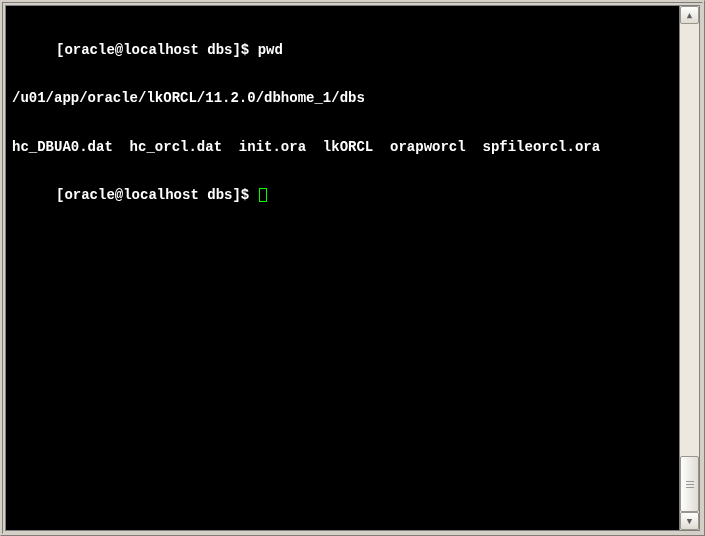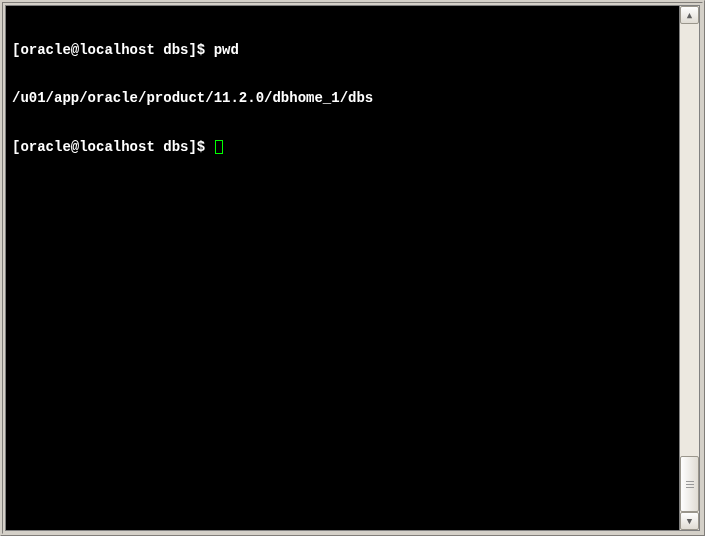--- a/index.html
+++ b/index.html
@@ -88,20 +88,21 @@
       height: 1px;
       background: #999;
     }
     .scroll-thumb-line {
       width: 8px;
       height: 1px;
       background: #999;
     }
     .prompt {
       color: #ffffff;
+      margin-left: 44px;
     }
     .cursor {
       display: inline-block;
       width: 8px;
       height: 14px;
       border: 1px solid #00ff00;
       vertical-align: middle;
       margin-left: 1px;
     }
     .line {
@@ -113,21 +114,22 @@
       text-align: center;
     }
   </style>
 </head>
 <body>
 
 <div class="terminal-frame">
   <div class="terminal-container">
     <div class="terminal">
       <span class="line"><span class="prompt">[oracle@localhost dbs]$ </span><span class="cmd">pwd</span></span>
-      <span class="line"><span>/u01/app/oracle/product/11.2.0/dbhome_1/dbs</span></span>
+      <span class="line"><span>/u01/app/oracle/lkORCL/11.2.0/dbhome_1/dbs</span></span>
+      <span class="line"><span>hc_DBUA0.dat  hc_orcl.dat  init.ora  lkORCL  orapworcl  spfileorcl.ora</span></span>
       <span class="line"><span class="prompt">[oracle@localhost dbs]$ </span><span class="cursor"></span></span>
     </div>
     <div class="scrollbar">
       <div class="scroll-arrow">
           <span>▲</span>
         </div>
       <div class="scroll-track">
         <div class="scroll-thumb">
           <span class="scroll-thumb-line"></span>
         </div>

